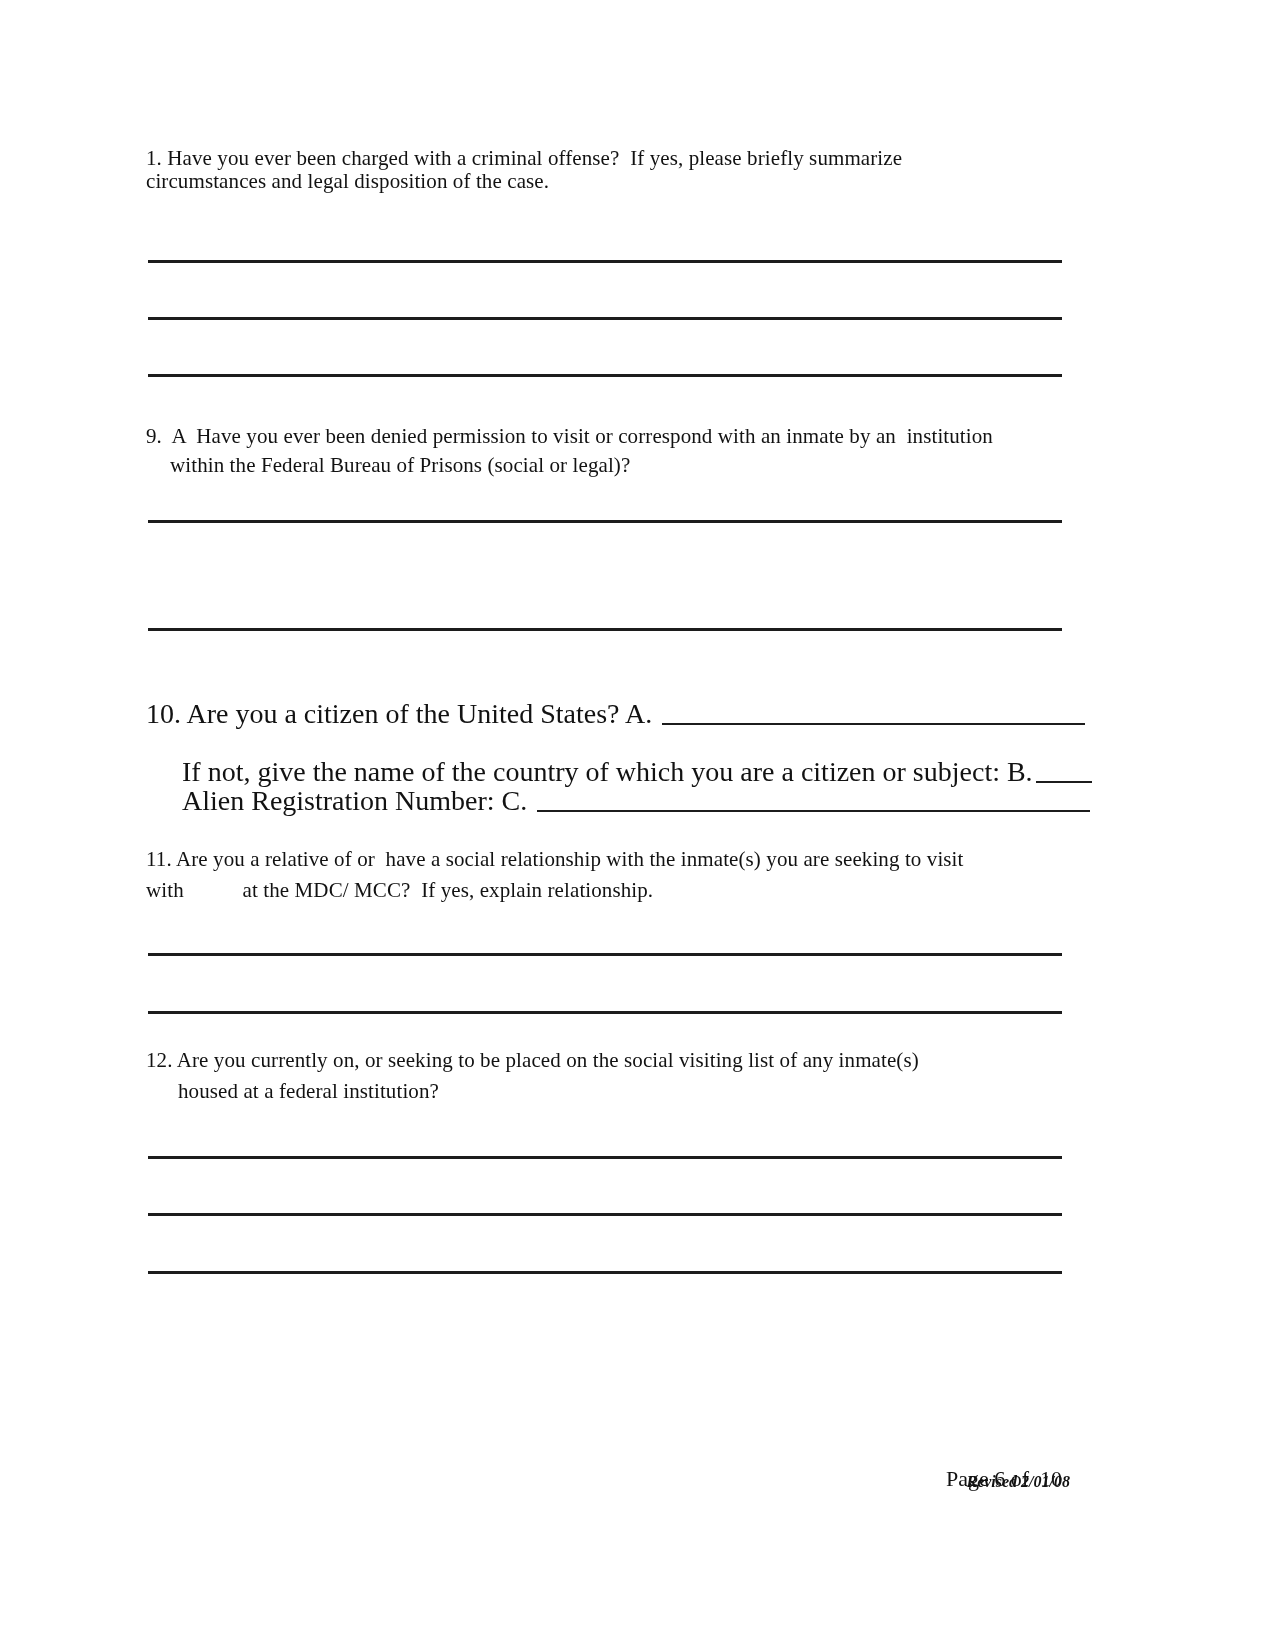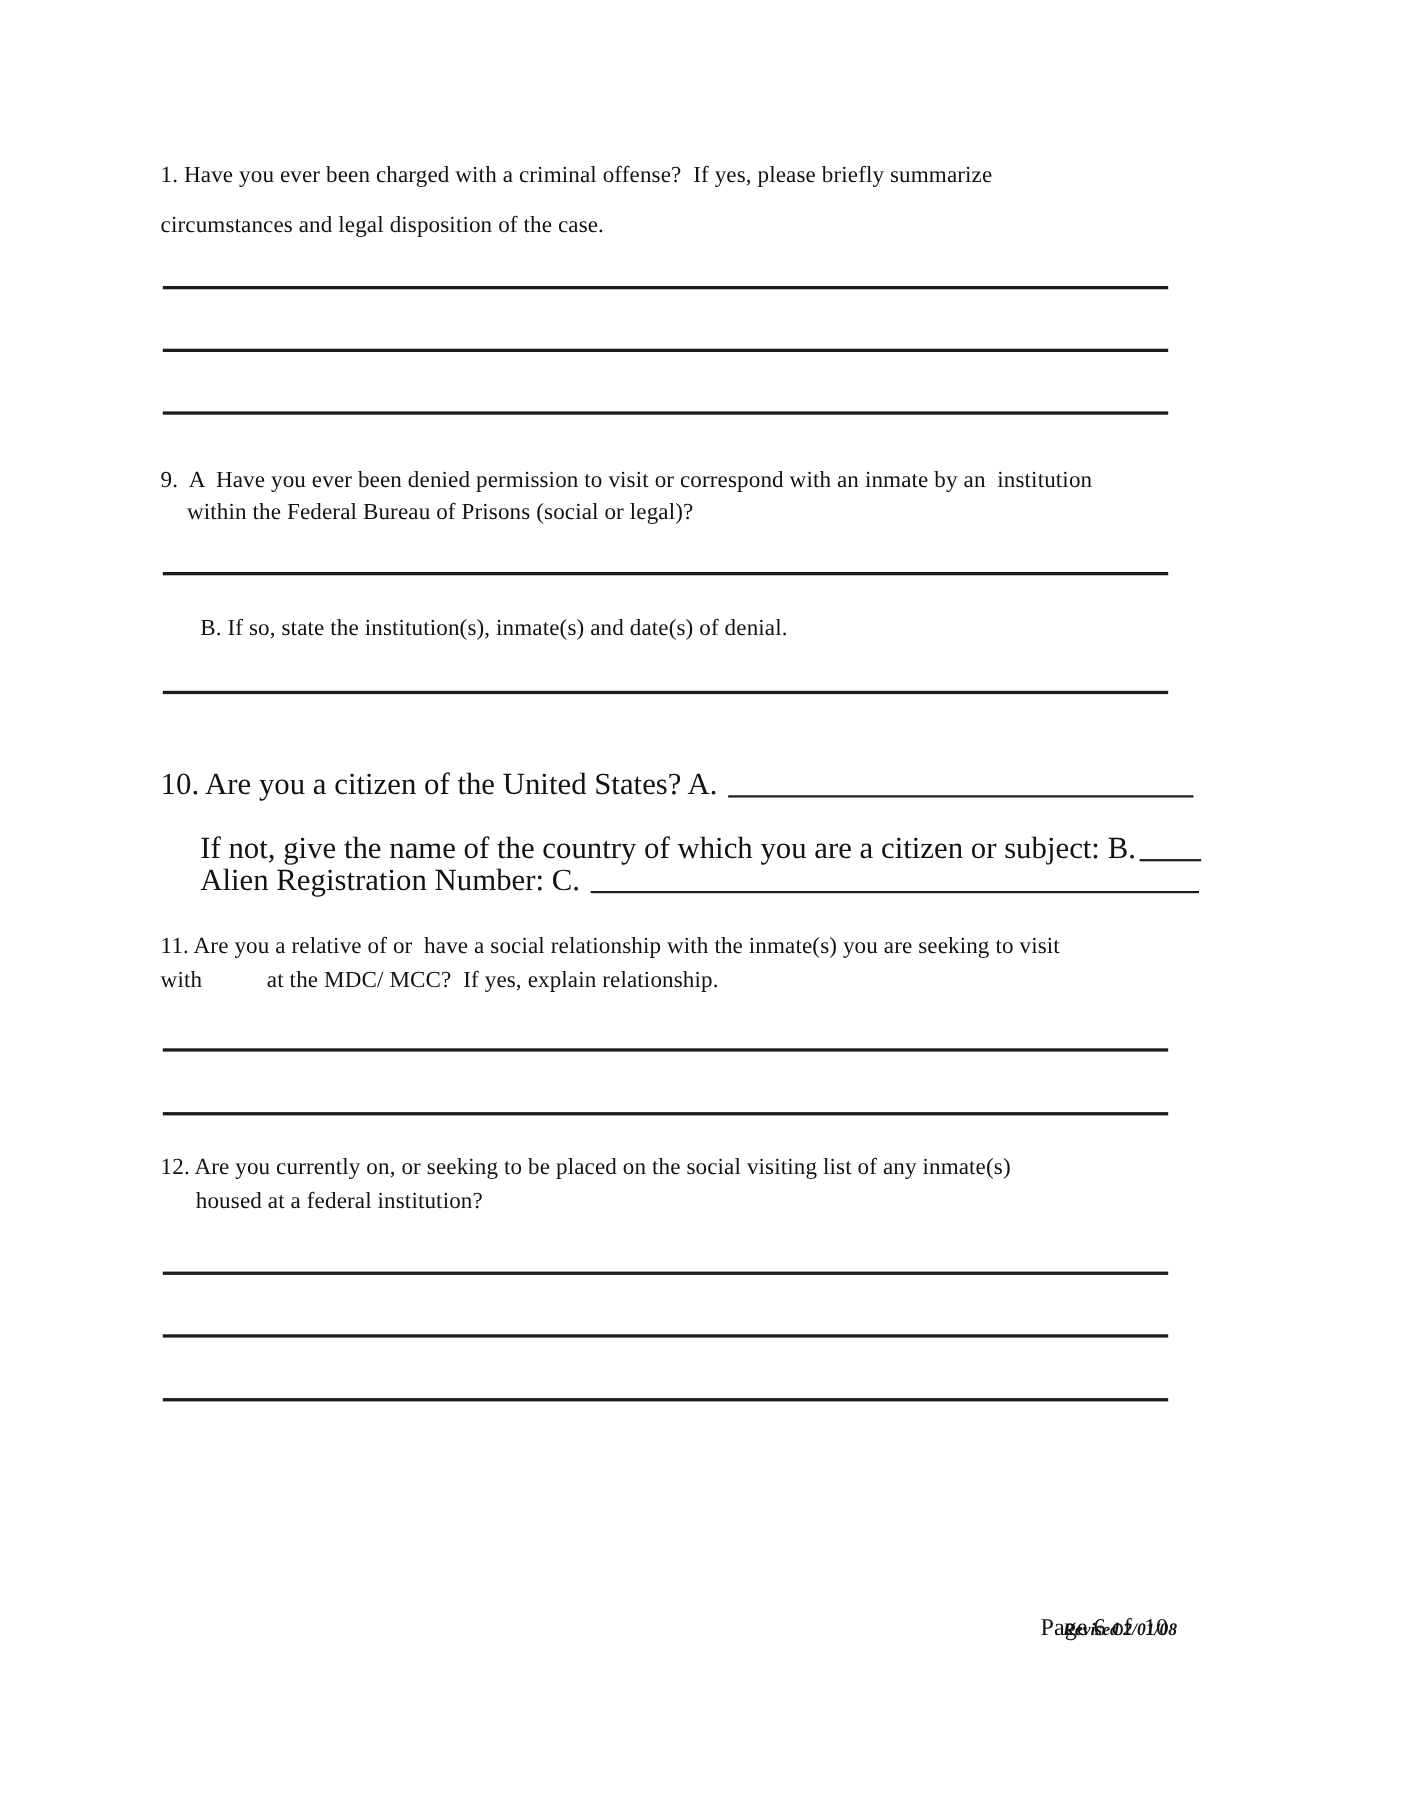--- a/index.html
+++ b/index.html
@@ -69,32 +69,31 @@
     font-style: italic;
     white-space: pre-wrap;
   }
 </style>
 </head>
 <body>
 
 <div class="page">
 
   <div class="txt" style="top:144px; left:146px;">1. Have you ever been charged with a criminal offense?  If yes, please briefly summarize</div>
-  <div class="txt" style="top:190px; left:146px;">circumstances and legal disposition of the case.</div>
+  <div class="txt" style="top:167px; left:146px;">circumstances and legal disposition of the case.</div>
 
   <div class="answer-line" style="top:260px;"></div>
   <div class="answer-line" style="top:317px;"></div>
   <div class="answer-line" style="top:374px;"></div>
 
   <div class="txt" style="top:422px; left:146px;">9.  A  Have you ever been denied permission to visit or correspond with an inmate by an  institution</div>
   <div class="txt" style="top:451px; left:170px;">within the Federal Bureau of Prisons (social or legal)?</div>
 
   <div class="answer-line" style="top:520px;"></div>
 
-  <div class="txt" style="top:556px; left:182px;">B. If so, state the institution(s), inmate(s) and date(s) of denial.</div>
 
   <div class="answer-line" style="top:628px;"></div>
 
   <div class="inline-row" style="top:699px; left:146px; width:939px;">
     <span class="label">10. Are you a citizen of the United States? A. </span>
     <span class="fill-blank"></span>
   </div>
 
   <div class="inline-row" style="top:757px; left:182px; width:910px;">
     <span class="label">If not, give the name of the country of which you are a citizen or subject: B.</span>

